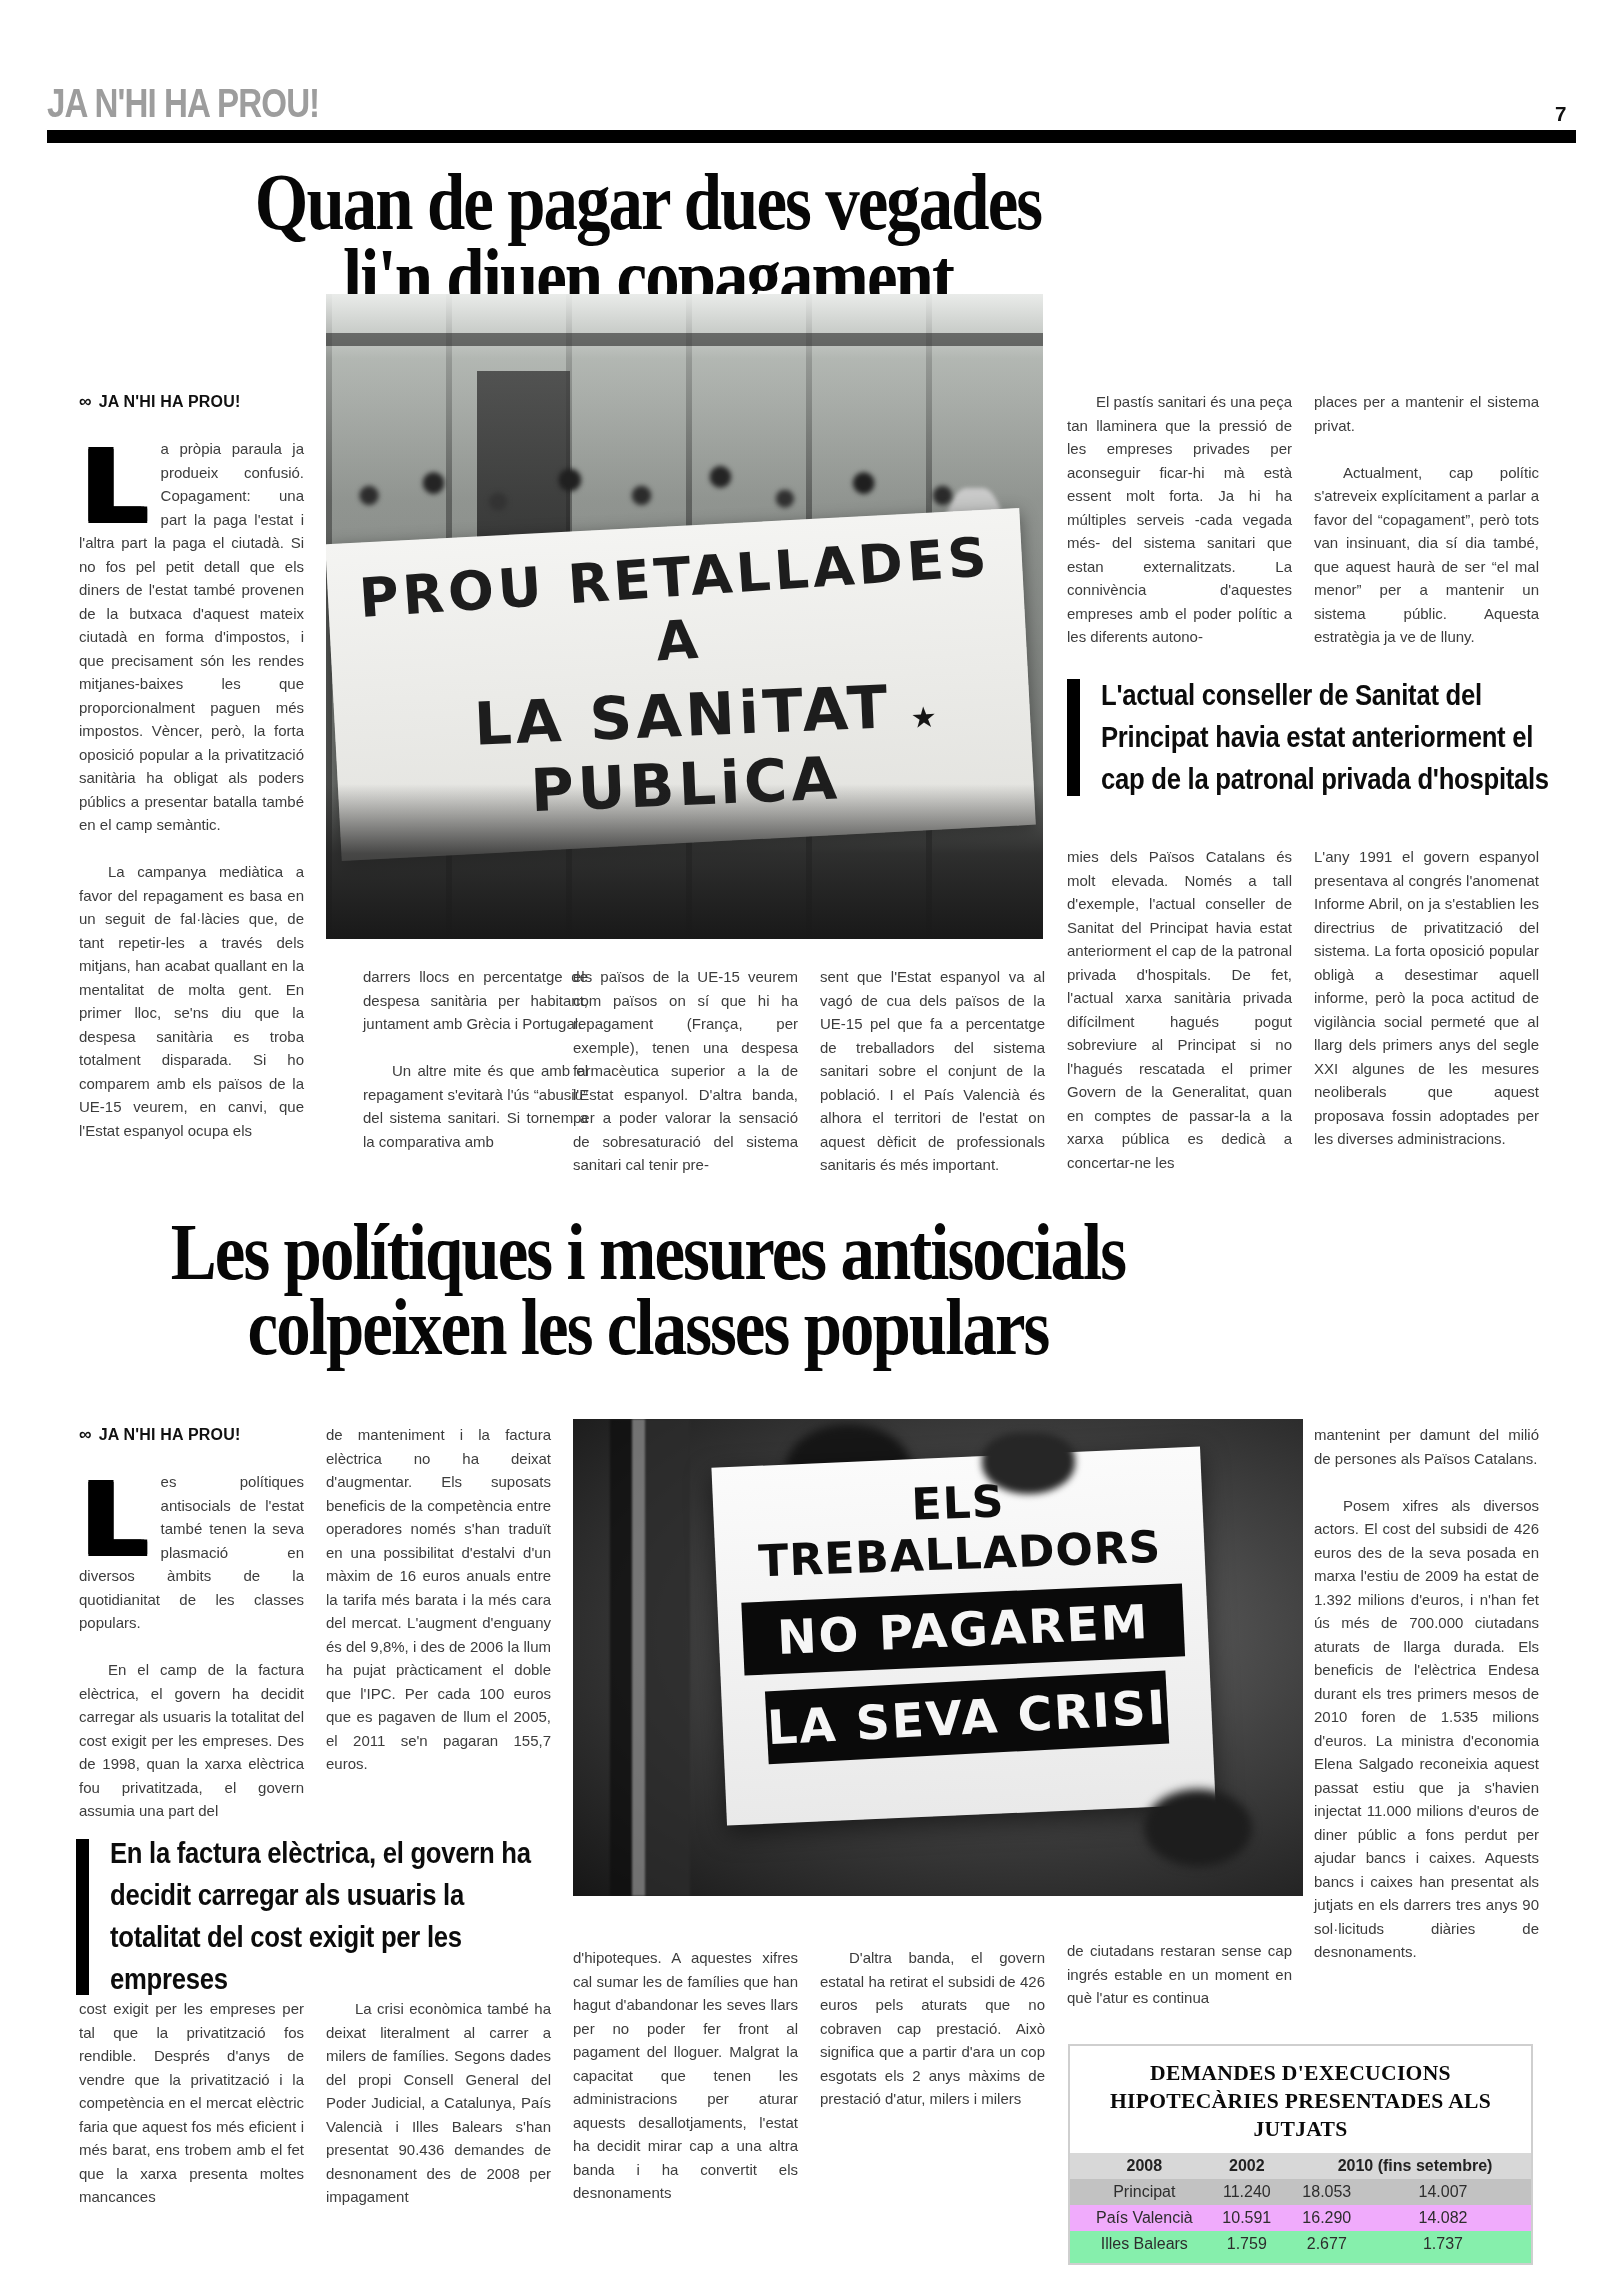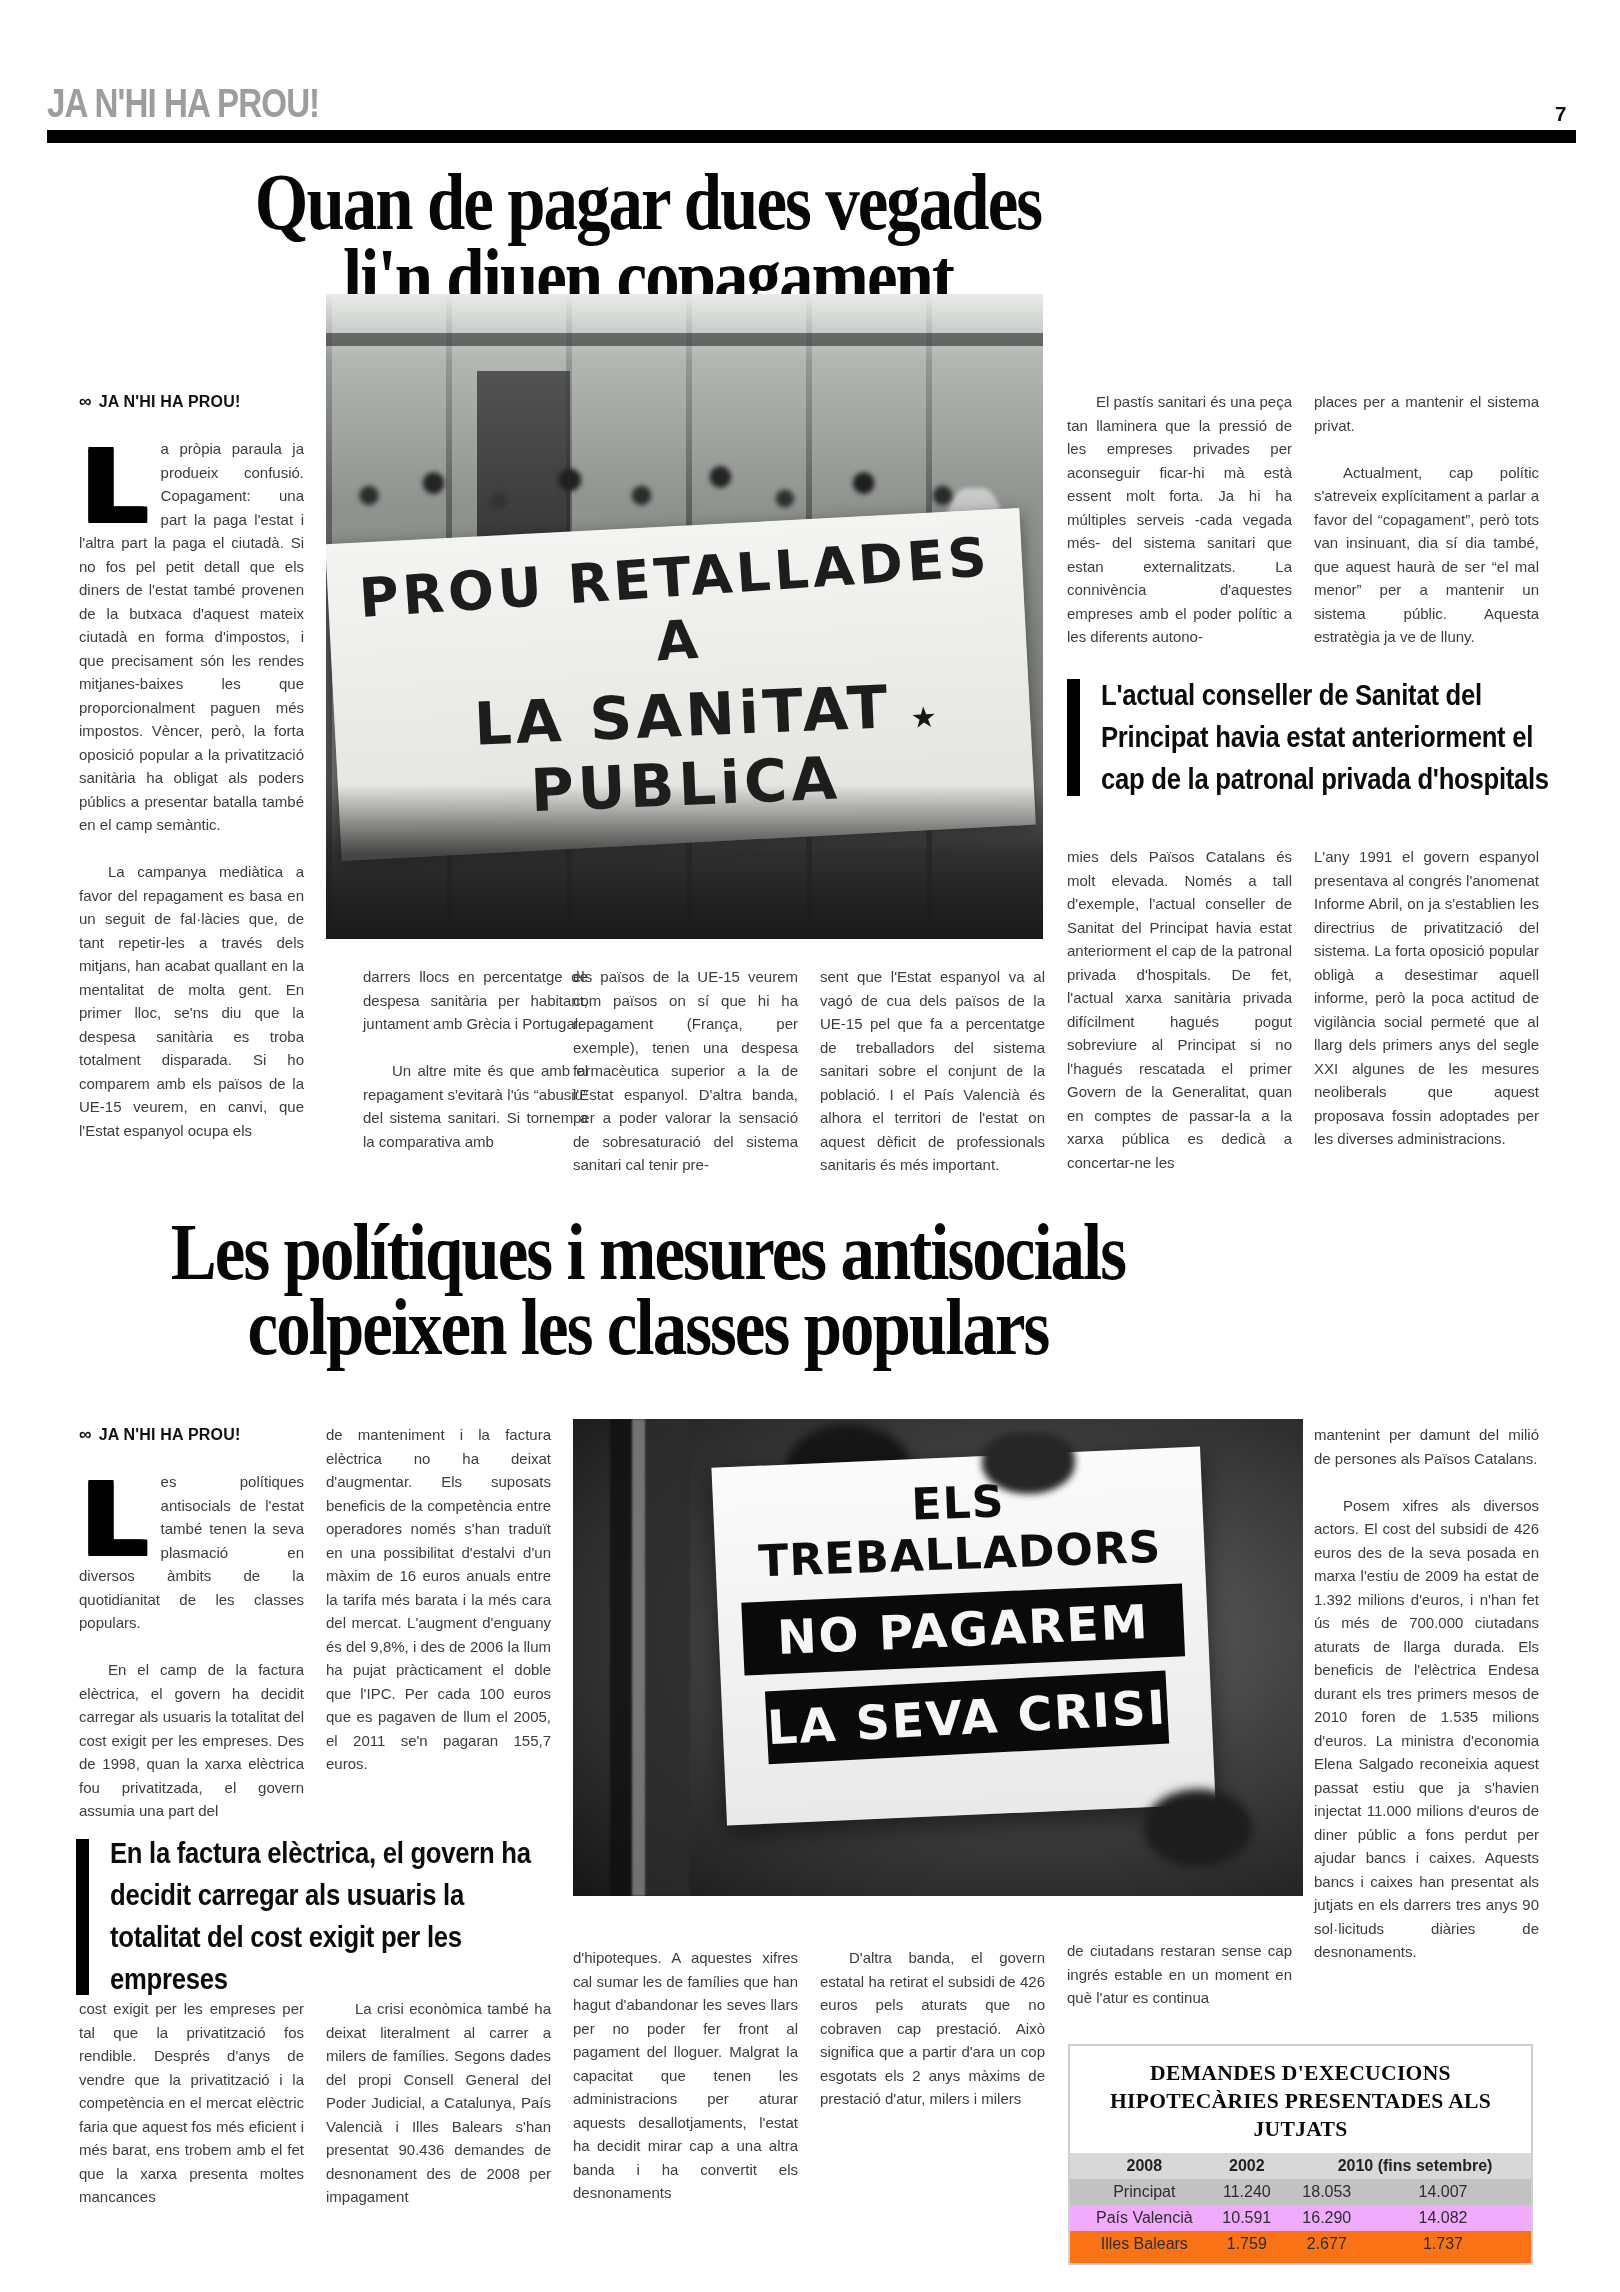--- a/index.html
+++ b/index.html
@@ -87,21 +87,21 @@
   .table-box{position:absolute;left:1068px;top:2044px;width:461px;background:#fff;
         border:2px solid #cfcfcf;}
   .tb-title{font-family:"Liberation Serif",serif;font-weight:bold;font-size:21.6px;line-height:28px;
         color:#0a0a0a;text-align:center;padding:12.7px 9.8px 10.8px;letter-spacing:0.3px;}
   .tb-row{display:grid;grid-template-columns:125px 80px 80px 1fr;padding:3.9px 11.8px;
         font-size:16px;color:#2d2d2d;text-align:center;}
   .tb-head{background:#d8d8d8;font-weight:bold;color:#222;}
   .tb-span2{grid-column:3 / span 2;margin-left:24px;}
   .tb-r0{background:#c2c2c2;}
   .tb-r1{background:#f0abfc;}
-  .tb-r2{background:#f97316;padding-bottom:9.8px;}
+  .tb-r2{background:#86efac;padding-bottom:9.8px;}
 </style>
 </head>
 <body>
 
 <div class="page">
 
   <div class="section-label">JA N'HI HA PROU!</div>
   <div class="page-number">7</div>
   <div class="masthead-rule"></div>
 

